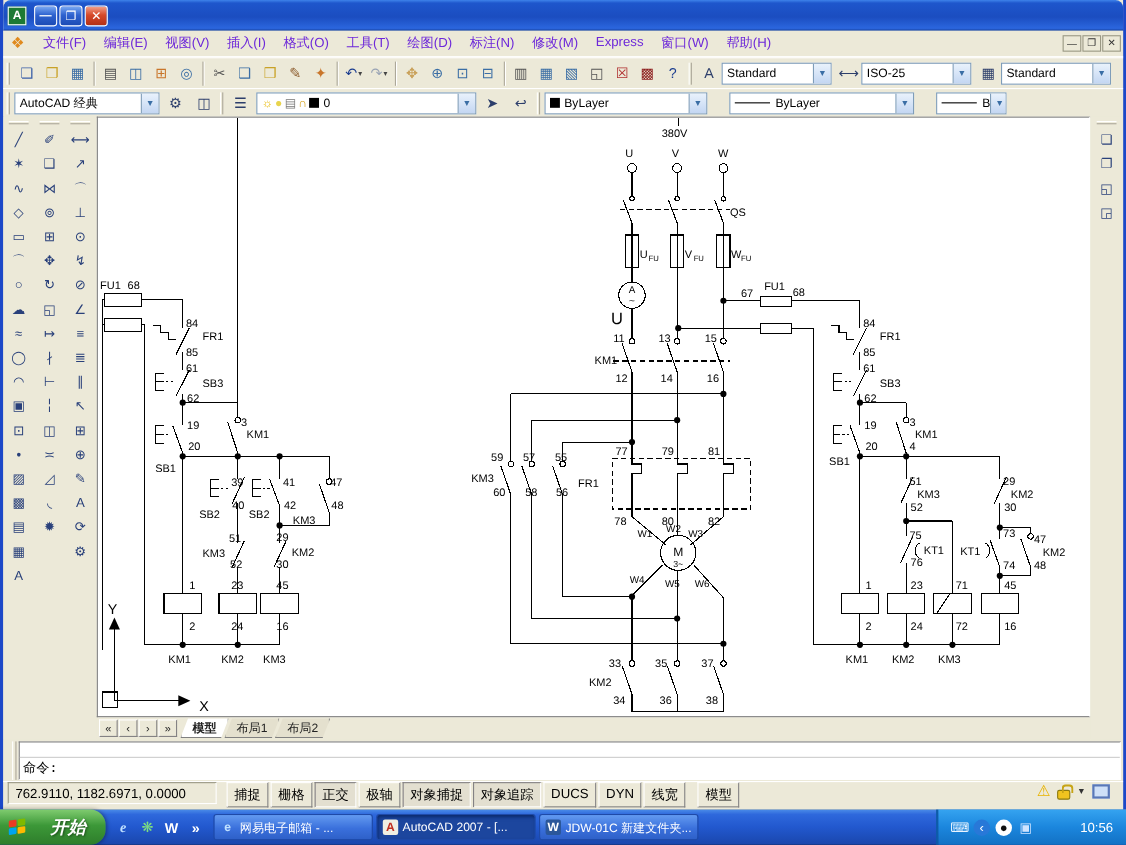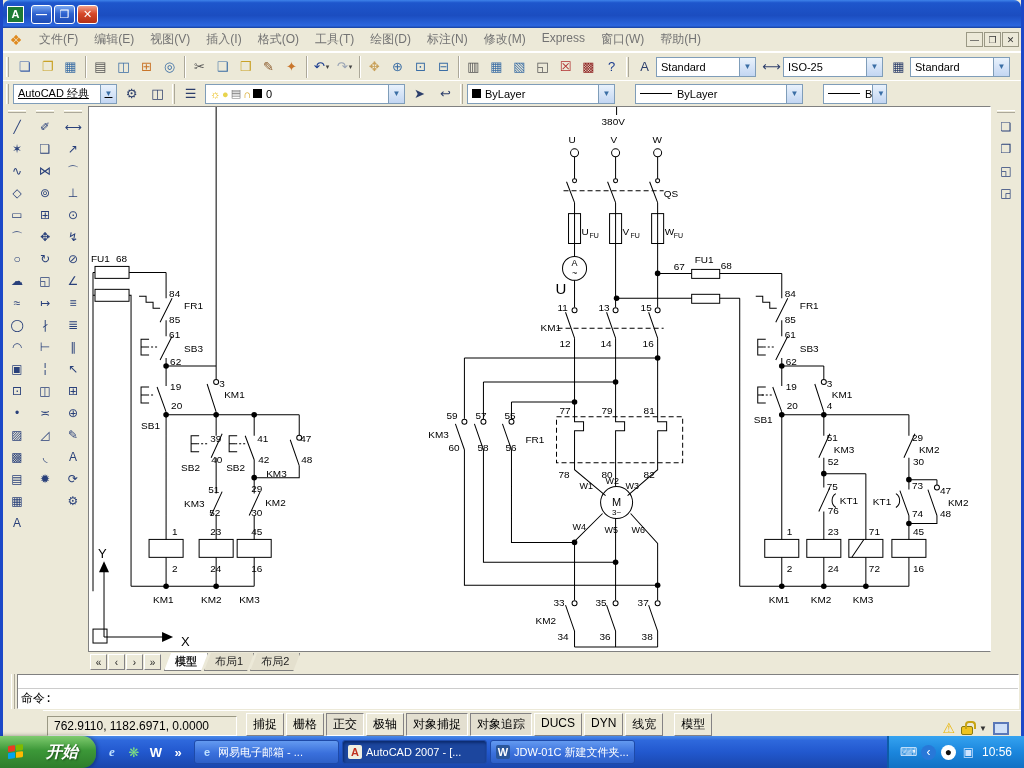--- a/index.html
+++ b/index.html
@@ -15,21 +15,21 @@
   .title-text{color:#fff;font-weight:bold;font-size:13px;font-family:"DejaVu Sans Mono",monospace;
     text-shadow:1px 1px 1px #092A7A;white-space:nowrap;overflow:hidden;flex:1;}
   .winbtn{width:21px;height:19px;margin-left:2px;border:1px solid #fff;border-radius:3px;color:#fff;
     font-size:11px;font-weight:bold;display:flex;align-items:center;justify-content:center;
     background:linear-gradient(180deg,#79A8F2,#2E62CF 45%,#1C4BB5);}
   .winbtn.close{background:linear-gradient(180deg,#F2A089,#D6492A 45%,#B33016);}
   
   .menubar{height:24px;flex:none;display:flex;align-items:center;background:#ECE9D8;font-size:12px;
     border-bottom:1px solid #fff;padding-left:2px;}
   .menu-flame{width:18px;height:18px;margin:0 6px 0 2px;color:#E08A1E;font-size:14px;display:flex;align-items:center;justify-content:center;}
-  .menu-item{padding:3px 8px;white-space:nowrap;color:#737373;}
+  .menu-item{padding:3px 8px;white-space:nowrap;color:#6d28d9;}
   .mdi-controls{margin-left:auto;display:flex;gap:1px;padding-right:2px;}
   .mdibtn{width:17px;height:15px;border:1px solid #9a9884;background:#ECE9D8;font-size:9px;
     display:flex;align-items:center;justify-content:center;color:#333;}
   
   .tbrow{flex:none;display:flex;align-items:center;background:#ECE9D8;border-top:1px solid #fff;}
   .tbrow1{height:28px;}.tbrow2{height:26px;}
   .tb-grip{width:3px;height:20px;border-left:1px solid #fff;border-right:1px solid #ACA899;margin:0 4px 0 3px;flex:none;}
   .tb-btn{width:23px;height:22px;flex:none;display:flex;align-items:center;justify-content:center;
     color:#2C3E6B;font-size:13px;border:1px solid transparent;}
   .tb-btn .dd{font-size:7px;color:#444;margin-left:1px;}
@@ -60,22 +60,22 @@
   .tab{padding:1px 10px;margin-left:-4px;border:1px solid #808080;border-top:none;color:#222;background:#E4E0CE;
     clip-path:polygon(7px 0,calc(100% - 0px) 0,calc(100% - 7px) 100%,0 100%);}
   .tab.active{background:#fff;font-weight:bold;z-index:2;}
   
   .command{height:38px;flex:none;background:#ECE9D8;padding:2px 2px 1px 8px;display:flex;}
   .cmd-grip{width:4px;border-left:1px solid #fff;border-right:1px solid #ACA899;margin-right:2px;}
   .cmd-box{flex:1;background:#fff;border:1px solid #808080;border-bottom-color:#fff;border-right-color:#fff;
     display:flex;flex-direction:column;justify-content:flex-end;}
   .cmd-line{font-family:"DejaVu Sans Mono",monospace;font-size:12px;color:#000;padding:1px 3px;border-top:1px solid #ccc;}
   
-  .statusbar{height:26px;flex:none;display:flex;align-items:flex-end;background:#ECE9D8;border-top:1px solid #fff;
-    font-size:12px;padding:0 4px;margin-left:40px;}
+  .statusbar{height:26px;flex:none;display:flex;align-items:flex-start;background:#ECE9D8;border-top:1px solid #fff;
+    font-size:12px;padding:0 4px;}
   .coords{width:190px;flex:none;padding:2px 6px;border:1px solid #9a9884;border-bottom-color:#fff;border-right-color:#fff;
     margin-right:8px;color:#000;}
   .toggle{flex:none;padding:2px 6px;margin:0 1px;border:1px solid #fff;border-right-color:#848284;border-bottom-color:#848284;color:#000;}
   .toggle.active{border:1px solid #848284;border-right-color:#fff;border-bottom-color:#fff;background:#E3DFD0;}
   .toggle.model{margin-left:10px;}
   .status-tray{margin-left:auto;display:flex;align-items:center;gap:6px;padding-right:8px;}
   .warn-ic{color:#E8B300;font-size:14px;}
   .padlock{width:12px;height:9px;background:#EFC31F;border:1px solid #8A7A10;border-radius:2px;position:relative;margin-top:5px;}
   .padlock::before{content:"";position:absolute;top:-6px;left:3px;width:7px;height:6px;
     border:2px solid #C7A414;border-bottom:none;border-radius:4px 4px 0 0;}
@@ -94,21 +94,21 @@
   .ql-ic{width:16px;height:16px;display:flex;align-items:center;justify-content:center;font-size:13px;font-weight:bold;}
   .task{width:145px;height:24px;flex:none;margin-right:3px;display:flex;align-items:center;gap:4px;padding:0 5px;
     background:linear-gradient(180deg,#639AF0,#3A70DC 55%,#2E60C8);border:1px solid #1E4AA8;border-radius:3px;
     color:#fff;font-size:11px;white-space:nowrap;overflow:hidden;}
   .task.active{background:#1C469E;box-shadow:inset 1px 2px 3px #0C2B6E;}
   .task-ic{width:14px;height:14px;flex:none;display:flex;align-items:center;justify-content:center;
     font-size:11px;font-weight:bold;border-radius:2px;}
   .tray{margin-left:auto;height:32px;display:flex;align-items:center;gap:6px;padding:0 12px 0 12px;
     background:linear-gradient(180deg,#35A3F0 0%,#1B86DD 50%,#1271C4 100%);border-left:2px solid #0D5CA8;color:#fff;}
   .tray-ic{font-size:12px;display:flex;align-items:center;justify-content:center;width:15px;height:15px;border-radius:50%;}
-  .clock{font-size:12px;color:#fff;}
+  .clock{font-size:12px;color:#fff;margin-left:36px;}
 </style>
 </head>
 <body>
 
 <div class="window">
 
   <div class="titlebar">
     <div class="app-icon">A</div>
     <div class="winbtn">—</div>
     <div class="winbtn">❐</div>
@@ -252,21 +252,21 @@
             <span>Standard</span>
             <span class="arrow">▼</span>
           </div>
         </div>
       </div>
   </div>
 
   <div class="tbrow tbrow2">
     <div class="tb-grip"></div>
     <div id="workspace-toolbar" style="display:flex;align-items:center;gap:3px;">
-        <div class="combo" style="width: 104px; text-decoration: underline;">
+        <div class="combo" style="width: 132px;">
           <span>AutoCAD 经典</span>
           <span class="arrow">▼</span>
         </div>
         <div class="tb-btn">
           <span class="tb-ic">⚙</span>
         </div>
         <div class="tb-btn">
           <span class="tb-ic">◫</span>
         </div>
       </div>

